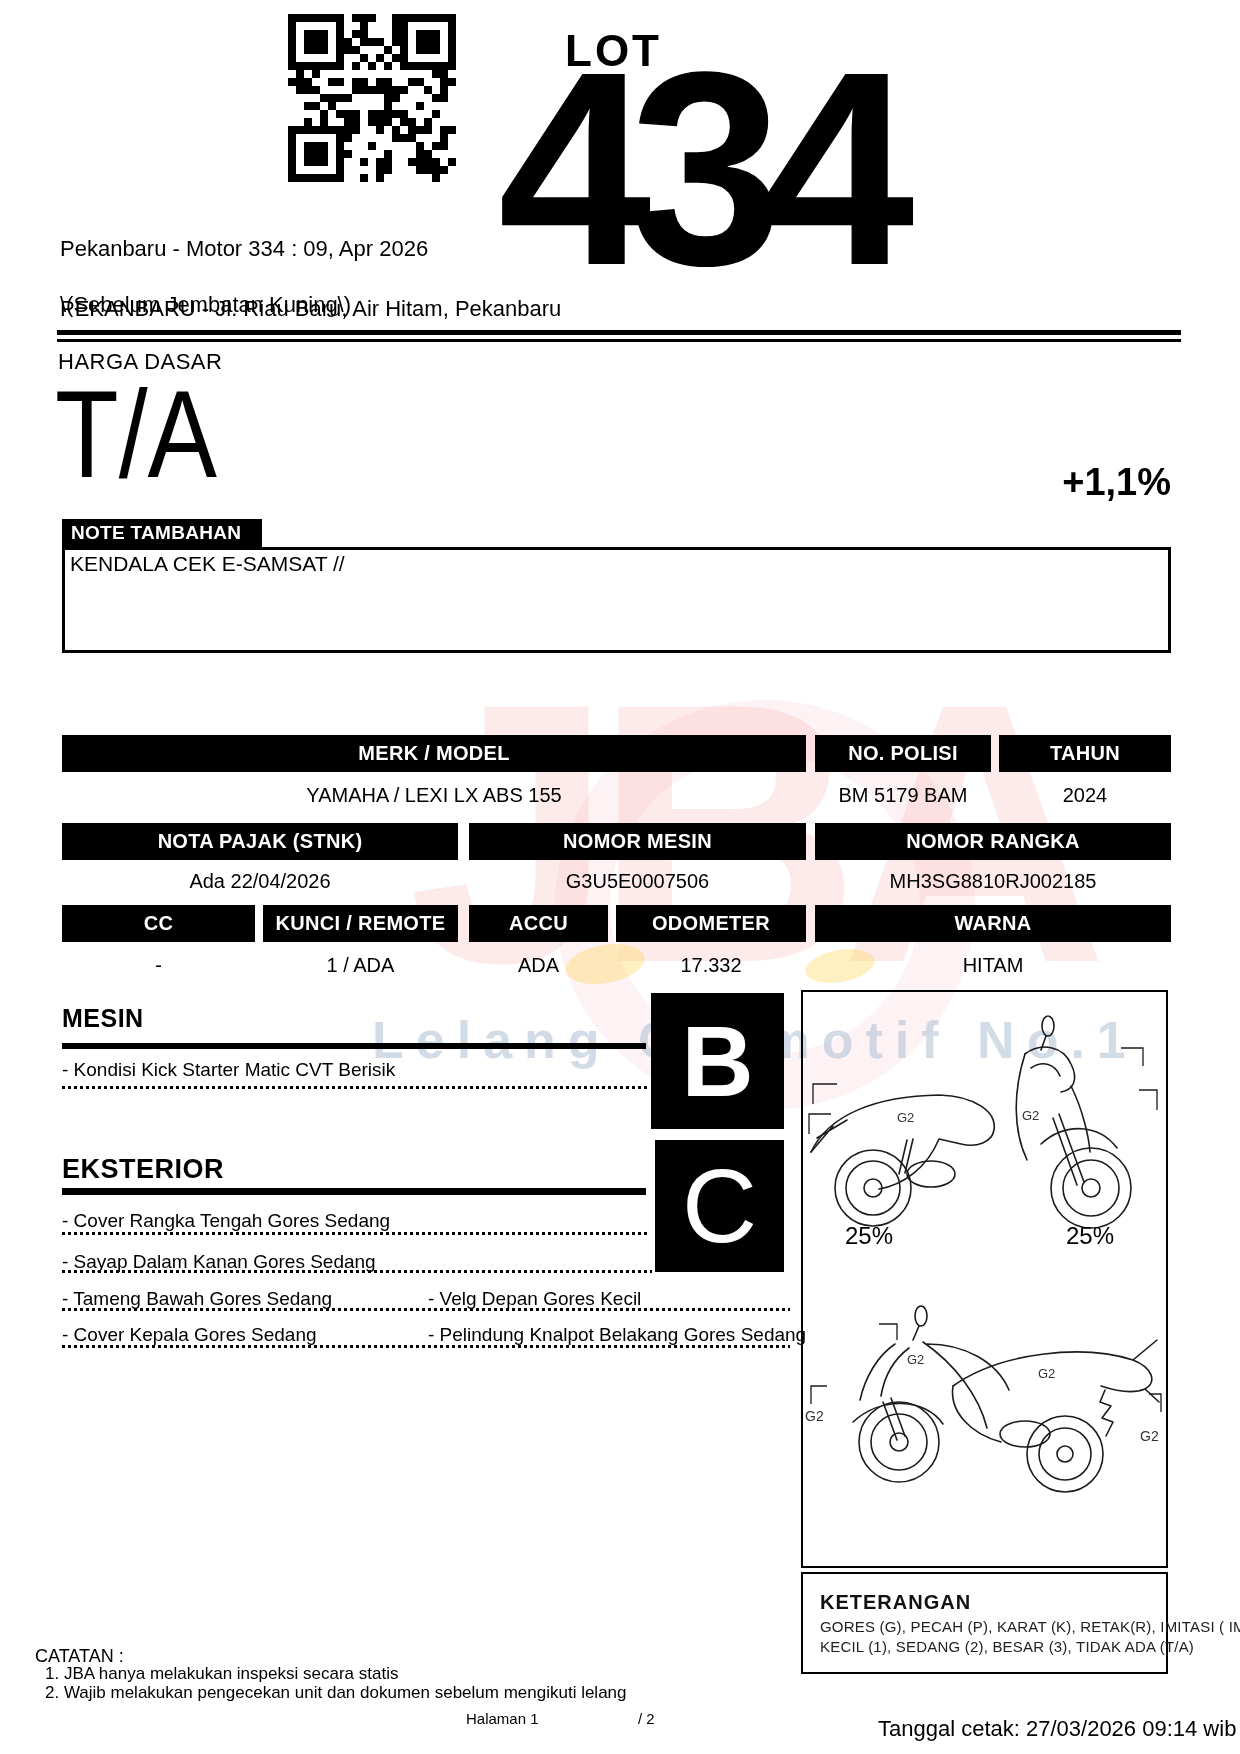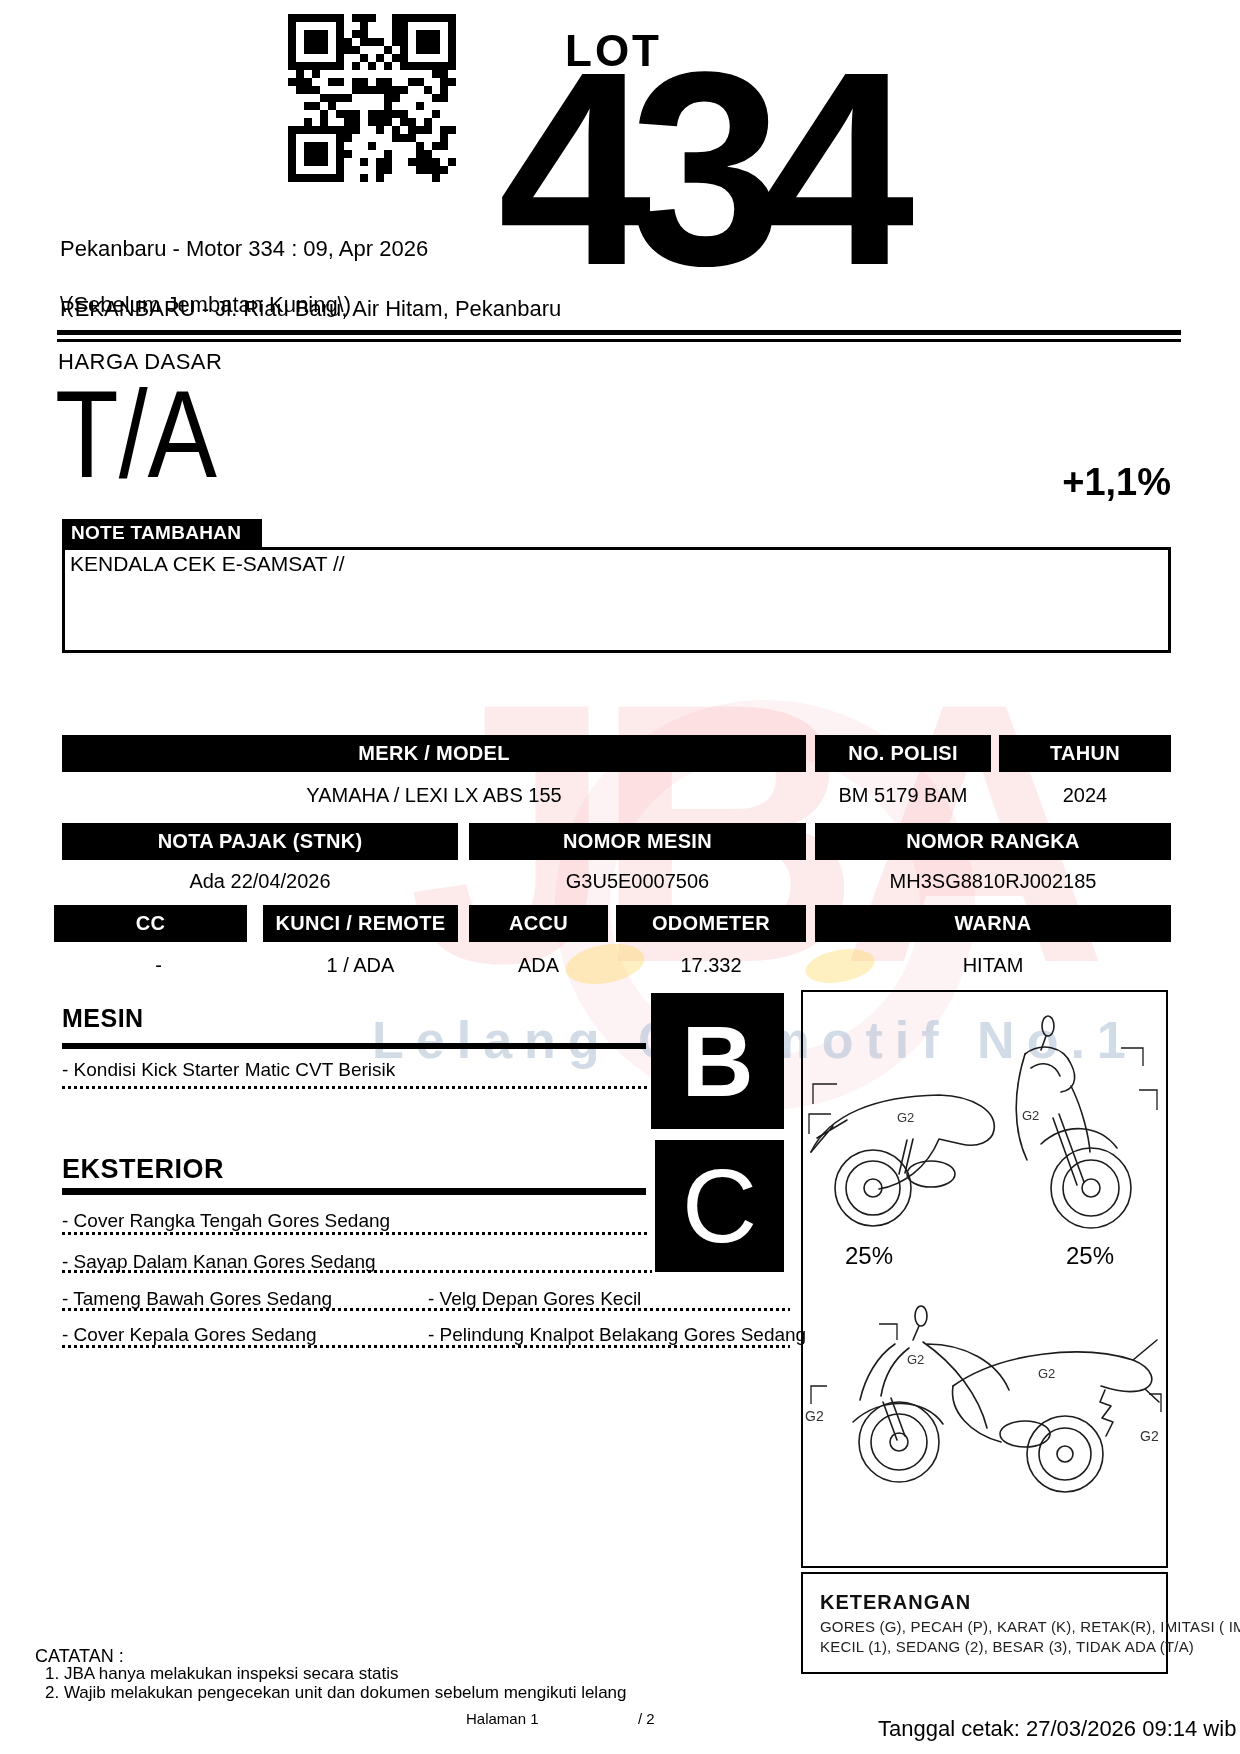--- a/index.html
+++ b/index.html
@@ -32,21 +32,21 @@
   .valcell{position:absolute;height:30px;font-size:20px;display:flex;align-items:center;justify-content:center;}
   
   .sec-title{position:absolute;left:62px;font-weight:bold;letter-spacing:.5px;}
   .sec-rule{position:absolute;left:62px;width:584px;height:6px;background:#000;}
   .item{position:absolute;font-size:19px;white-space:nowrap;}
   .dotted{position:absolute;left:62px;height:3px;
           background-image:repeating-linear-gradient(to right,#000 0 3px,transparent 3px 6px);}
   .gradebox{position:absolute;background:#000;color:#fff;display:flex;align-items:center;justify-content:center;}
   
   .diagram-box{position:absolute;left:801px;top:990px;width:367px;height:578px;border:2px solid #000;box-sizing:border-box;}
-  .diag-lbl{position:absolute;font-size:24px;margin-top:20px;}
+  .diag-lbl{position:absolute;font-size:24px;}
   .diag-g2{position:absolute;font-size:13px;color:#333;}
   .ket-box{position:absolute;left:801px;top:1572px;width:367px;height:102px;border:2px solid #000;box-sizing:border-box;}
   .ket-title{position:absolute;left:17px;top:17px;font-size:20px;font-weight:bold;letter-spacing:1px;color:#111;}
   .ket-line{position:absolute;left:17px;font-size:15px;color:#222;letter-spacing:.2px;white-space:nowrap;}
   
   .cat-title{position:absolute;left:35px;top:1646px;font-size:18px;}
   .cat-item{position:absolute;left:45px;font-size:17px;white-space:nowrap;}
   .foot{position:absolute;font-size:15px;white-space:nowrap;}
 </style>
 </head>
@@ -225,21 +225,21 @@
   <div class="valcell" style="left:815px;top:780px;width:176px;">BM 5179 BAM</div>
   <div class="valcell" style="left:999px;top:780px;width:172px;">2024</div>
 
   <div class="hdrcell" style="left:62px;top:823px;width:396px;">NOTA PAJAK (STNK)</div>
   <div class="hdrcell" style="left:469px;top:823px;width:337px;">NOMOR MESIN</div>
   <div class="hdrcell" style="left:815px;top:823px;width:356px;">NOMOR RANGKA</div>
   <div class="valcell" style="left:62px;top:866px;width:396px;">Ada 22/04/2026</div>
   <div class="valcell" style="left:469px;top:866px;width:337px;">G3U5E0007506</div>
   <div class="valcell" style="left:815px;top:866px;width:356px;">MH3SG8810RJ002185</div>
 
-  <div class="hdrcell" style="left:54px;top:905px;width:193px;">CC</div>
+  <div class="hdrcell" style="left:62px;top:905px;width:193px;">CC</div>
   <div class="hdrcell" style="left:263px;top:905px;width:195px;">KUNCI / REMOTE</div>
   <div class="hdrcell" style="left:469px;top:905px;width:139px;">ACCU</div>
   <div class="hdrcell" style="left:616px;top:905px;width:190px;">ODOMETER</div>
   <div class="hdrcell" style="left:815px;top:905px;width:356px;">WARNA</div>
   <div class="valcell" style="left:62px;top:950px;width:193px;">-</div>
   <div class="valcell" style="left:263px;top:950px;width:195px;">1 / ADA</div>
   <div class="valcell" style="left:469px;top:950px;width:139px;">ADA</div>
   <div class="valcell" style="left:616px;top:950px;width:190px;">17.332</div>
   <div class="valcell" style="left:815px;top:950px;width:356px;">HITAM</div>
 

